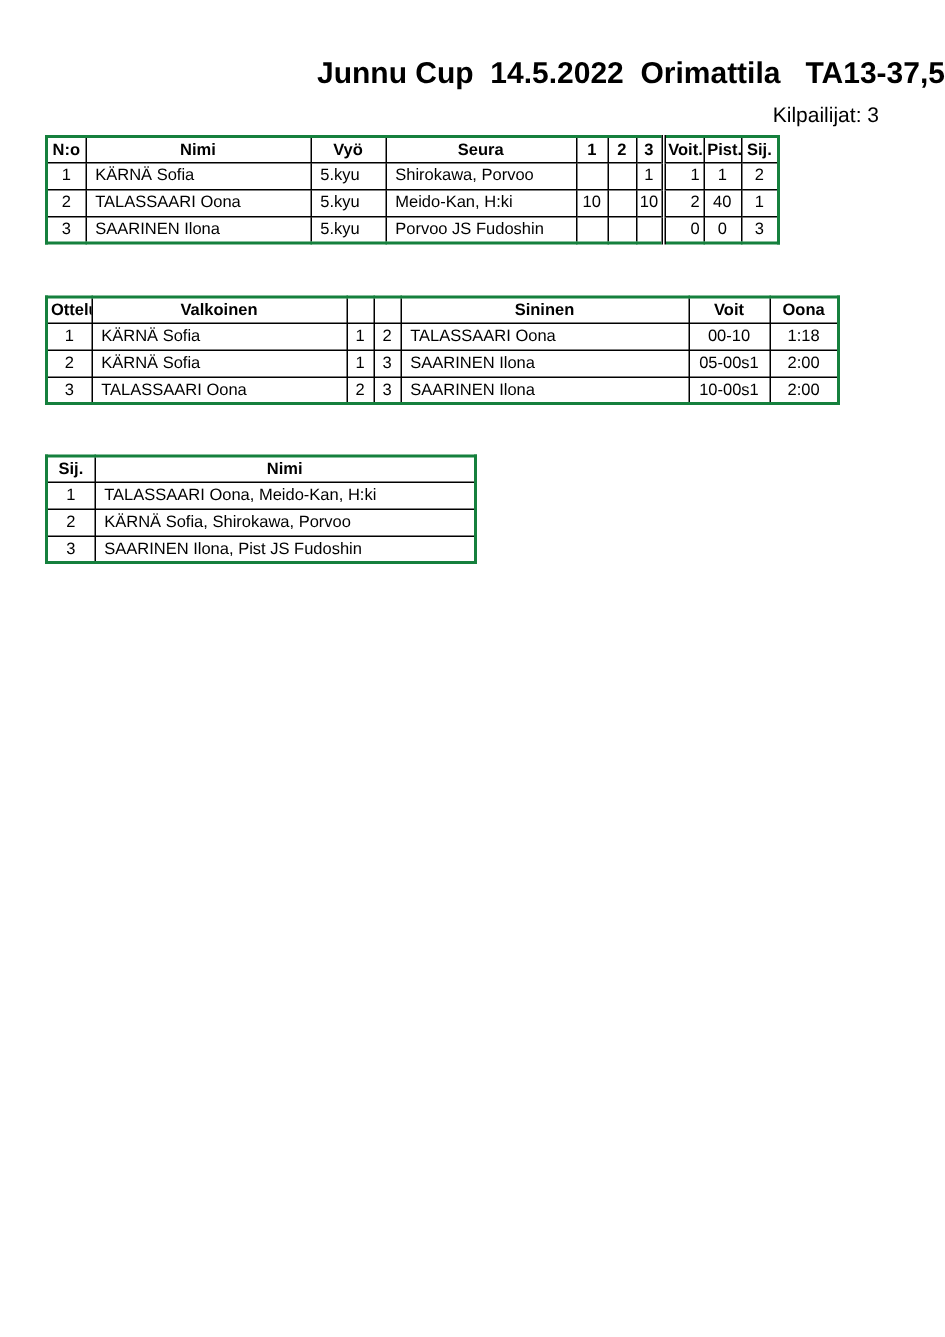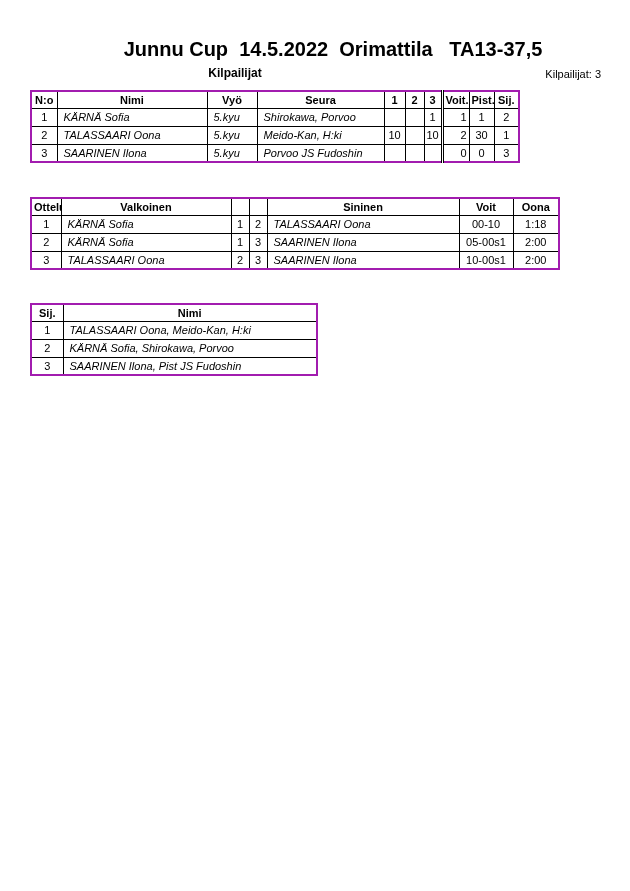--- a/index.html
+++ b/index.html
@@ -5,57 +5,56 @@
   * { margin:0; padding:0; box-sizing:border-box; }
   html,body { background:#fff; }
   body {
     width:630px; height:891px; position:relative;
     font-family:"Liberation Sans", sans-serif; color:#000;
   }
   .page { position:absolute; inset:0; background:#ffffff; overflow:hidden; }
 
   .title {
     position:absolute; top:38px; left:0; width:630px;
-    text-align:center; font-size:20px; font-weight:bold; white-space:pre;padding-left:36px;
+    text-align:right; font-size:20px; font-weight:bold; white-space:pre;padding-left:36px;
   }
   .section-heading {
     position:absolute; text-align:center; font-size:12px; font-weight:bold;
   }
   .h-competitors { top:66px; left:30px; width:410px; }
   .h-matches    { top:177px; left:30px; width:528px;margin-top:27px; }
   .h-results    { top:284px; left:30px; width:286px; }
 
   .count-label {
-    position:absolute; top:68px; right:29px; font-size:11px;
+    position:absolute; top:68px; right:44px; font-size:14px;
   }
 
   table.tbl {
     position:absolute; border-collapse:collapse; table-layout:fixed;
-    border:2px solid #a21caf; background:#fff;
+    border:2px solid #15803d; background:#fff;
   }
   .t-competitors { top:90px;  left:30px; width:488px; }
   .t-matches     { top:197px; left:30px; width:528px; }
   .t-results     { top:303px; left:30px; width:286px; }
 
   .tbl th, .tbl td {
     border:1px solid #000; font-size:11px; height:18px;
     padding:0 2px; overflow:hidden; white-space:nowrap; text-align:center;
   }
   .tbl th { font-weight:bold; height:17px; }
-  .tbl td.l, .tbl th.l { text-align:left; padding-left:6px;font-style:italic; }
+  .tbl td.l, .tbl th.l { text-align:left; padding-left:6px; }
   .tbl .dbl { border-left:3px double #000;text-align:right; }
 </style>
 </head>
 <body>
 
 <div class="page">
 
   <div class="title">Junnu Cup  14.5.2022  Orimattila   TA13-37,5</div>
 
-  <div class="section-heading h-competitors">Kilpailijat</div>
   <div class="count-label">Kilpailijat: 3</div>
 
   <table class="tbl t-competitors">
     <colgroup>
       <col style="width:26px">
         <col style="width:150px">
         <col style="width:50px">
         <col style="width:127px">
       <col style="width:21px">
         <col style="width:19px">
@@ -91,21 +90,21 @@
     </tr>
     <tr>
       <td>2</td>
       <td class="l">TALASSAARI Oona</td>
       <td class="l">5.kyu</td>
       <td class="l">Meido-Kan, H:ki</td>
       <td>10</td>
       <td></td>
       <td>10</td>
       <td class="dbl">2</td>
-      <td>30</td>
+      <td>40</td>
       <td>1</td>
     </tr>
     <tr>
       <td>3</td>
       <td class="l">SAARINEN Ilona</td>
       <td class="l">5.kyu</td>
       <td class="l">Porvoo JS Fudoshin</td>
       <td></td>
       <td></td>
       <td></td>

